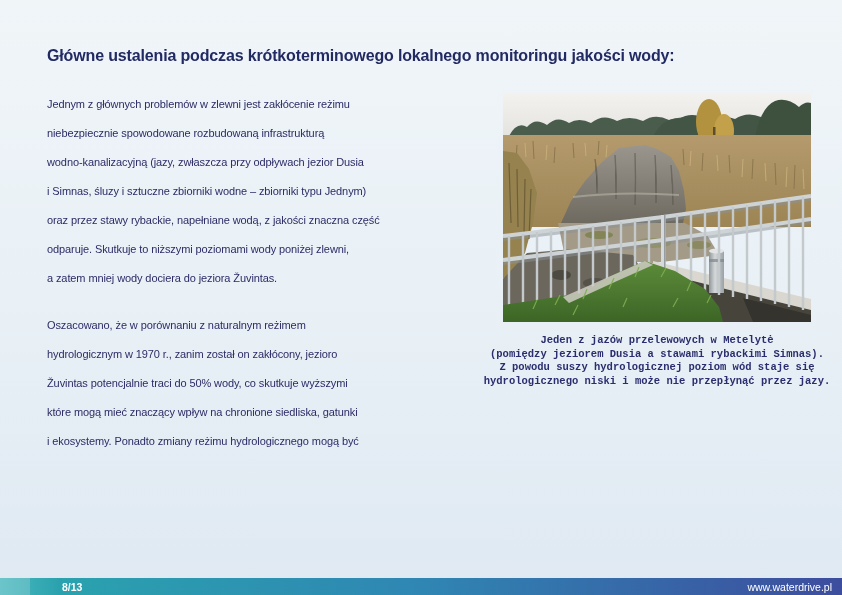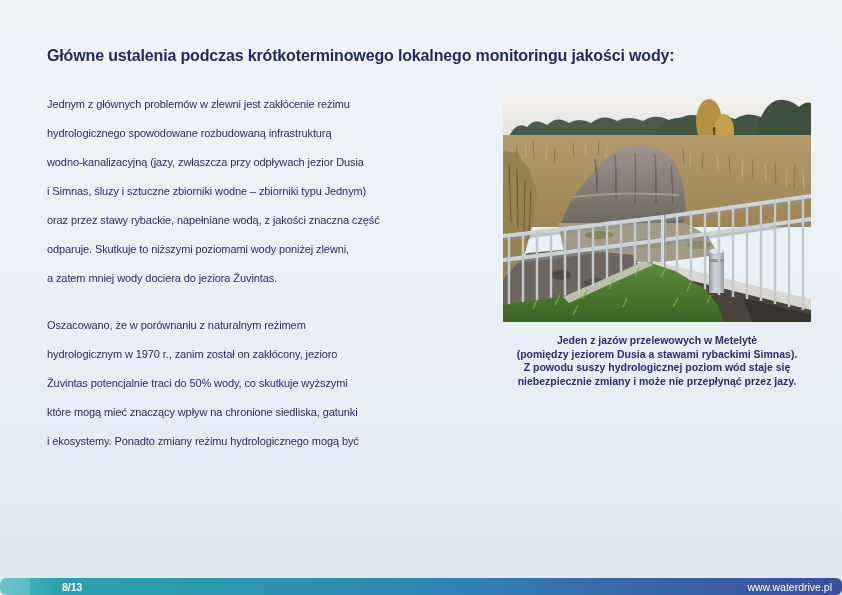--- a/index.html
+++ b/index.html
@@ -25,48 +25,49 @@
   #para1{top:90px;}
   #para2{top:311px;}
   .photo{
     position:absolute;left:503px;top:93px;width:308px;height:229px;
     overflow:hidden;
   }
   .photo svg{display:block;}
   .caption{
     position:absolute;left:478px;top:334px;width:358px;
     text-align:center;
+    font-family:Liberation Mono, monospace;
   }
   .caption .cap-line{
     font-size:10.5px;font-weight:bold;line-height:13.5px;
     color:#2b2e6e;white-space:nowrap;
   }
   .footer{
     position:absolute;left:0;bottom:0;width:842px;height:17px;
     background:linear-gradient(90deg,#4bb9be 0%,#2aa2ae 7%,#2f86b3 50%,#3d4d9e 100%);
     display:flex;align-items:center;justify-content:space-between;
-    box-sizing:border-box;padding:0 10px 0 62px;border-radius:6px;
+    box-sizing:border-box;padding:0 10px 0 62px;
   }
   .footer::before{
     content:"";position:absolute;left:0;top:0;width:30px;height:17px;
     background:rgba(255,255,255,0.18);
   }
   .page-number{font-size:10.5px;font-weight:bold;color:#ffffff;}
   .website{font-size:10.5px;font-weight:normal;color:#ffffff;}
 </style>
 </head>
 <body>
 
 <div id="page">
 
   <div class="title">Główne ustalenia podczas krótkoterminowego lokalnego monitoringu jakości wody:</div>
 
   <div class="para" id="para1">
     <div class="line">Jednym z głównych problemów w zlewni jest zakłócenie reżimu</div>
-    <div class="line">hydrologicznego spowodowane rozbudowaną infrastrukturą</div>
+    <div class="line">niebezpiecznie spowodowane rozbudowaną infrastrukturą</div>
     <div class="line">wodno-kanalizacyjną (jazy, zwłaszcza przy odpływach jezior Dusia</div>
     <div class="line">i Simnas, śluzy i sztuczne zbiorniki wodne – zbiorniki typu Jednym)</div>
     <div class="line">oraz przez stawy rybackie, napełniane wodą, z jakości znaczna część</div>
     <div class="line">odparuje. Skutkuje to niższymi poziomami wody poniżej zlewni,</div>
     <div class="line">a zatem mniej wody dociera do jeziora Žuvintas.</div>
   </div>
 
   <div class="para" id="para2">
     <div class="line">Oszacowano, że w porównaniu z naturalnym reżimem</div>
     <div class="line">hydrologicznym w 1970 r., zanim został on zakłócony, jezioro</div>
@@ -174,21 +175,21 @@
       <g stroke="#7fae4f" stroke-width="1.2" opacity="0.9">
         <path d="M30,216 l4,-9 M52,212 l5,-10 M80,206 l4,-10 M106,196 l5,-11 M132,184 l4,-10 M158,184 l5,-9 M184,198 l4,-9 M204,210 l4,-8 M70,222 l5,-10 M120,214 l4,-9 M170,214 l5,-9"></path>
       </g>
     </svg>
   </div>
 
   <div class="caption">
     <div class="cap-line">Jeden z jazów przelewowych w Metelytė</div>
     <div class="cap-line">(pomiędzy jeziorem Dusia a stawami rybackimi Simnas).</div>
     <div class="cap-line">Z powodu suszy hydrologicznej poziom wód staje się</div>
-    <div class="cap-line">niebezpiecznie zmiany i może nie przepłynąć przez jazy.</div>
+    <div class="cap-line">hydrologicznego niski i może nie przepłynąć przez jazy.</div>
   </div>
 
   <div class="footer">
     <span class="page-number">8/13</span>
     <span class="website">www.waterdrive.pl</span>
   </div>
 
 </div>
 
 </body></html>

